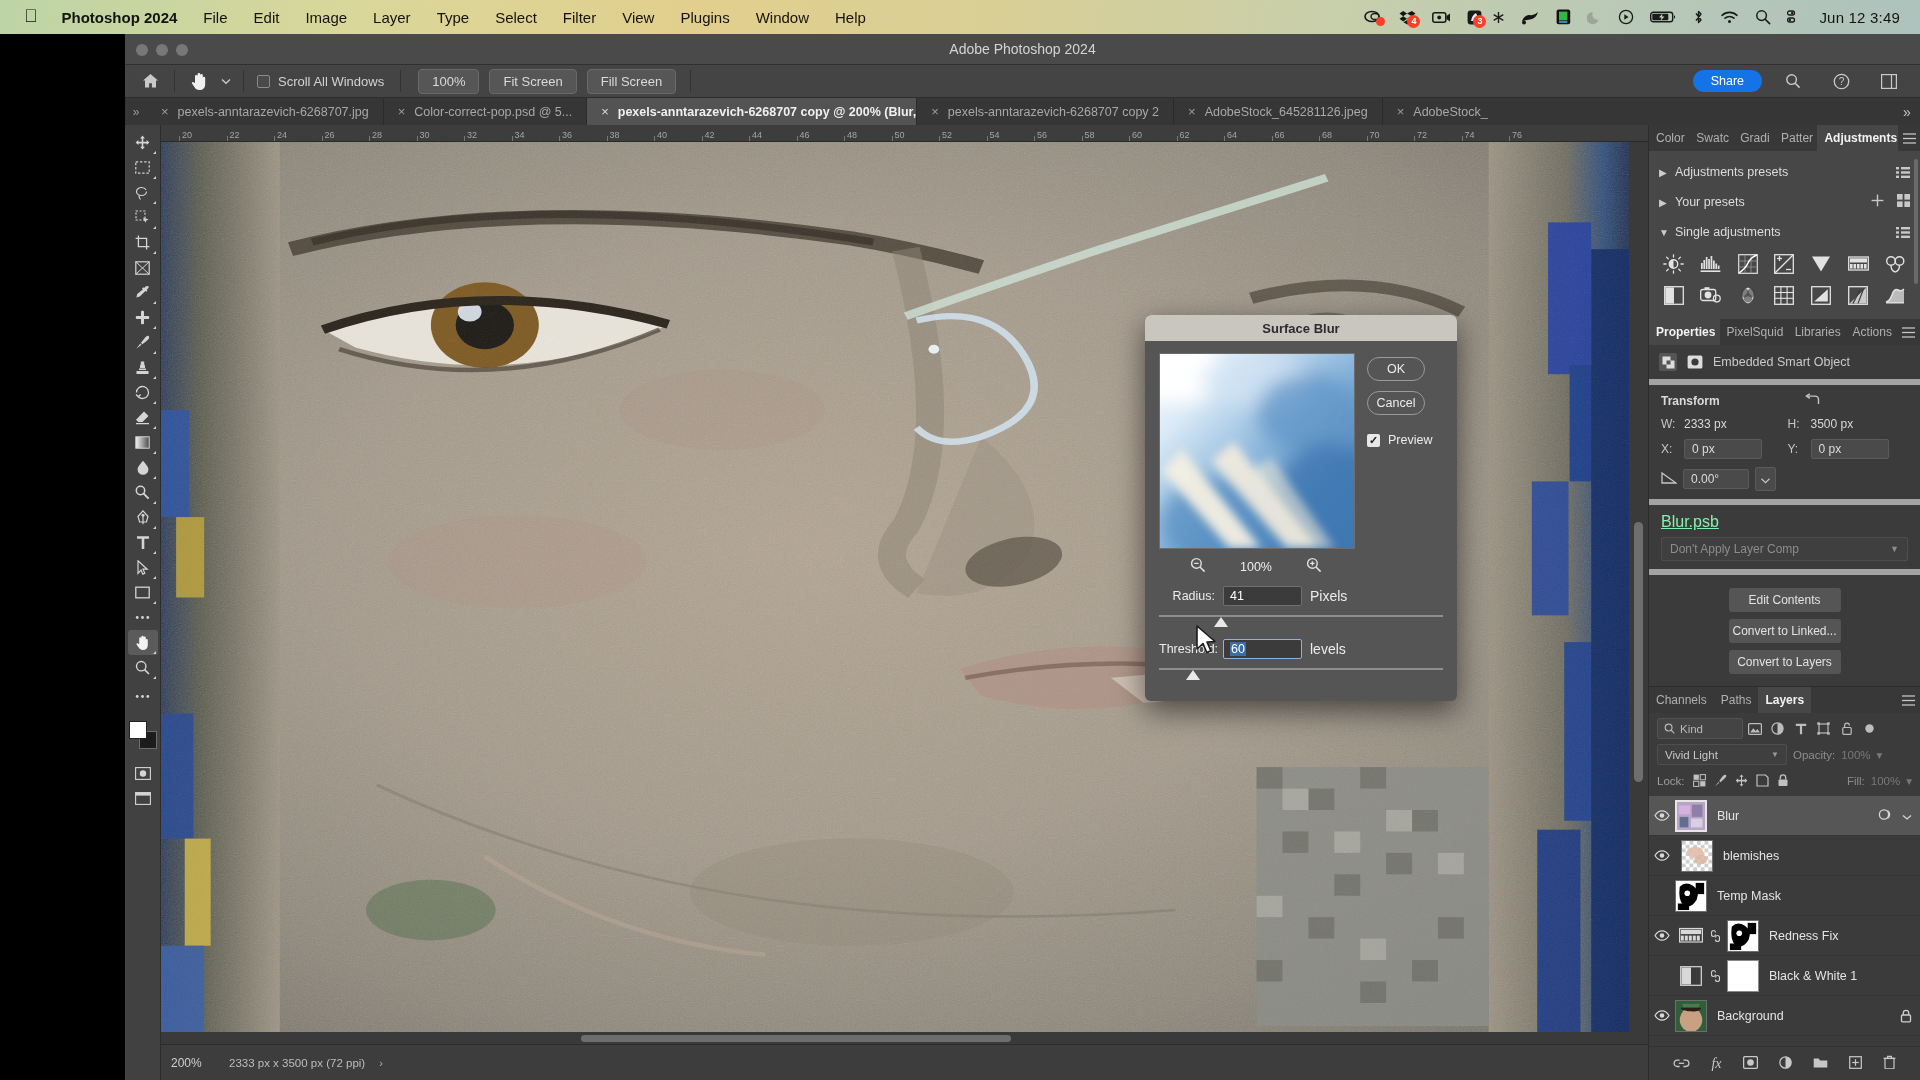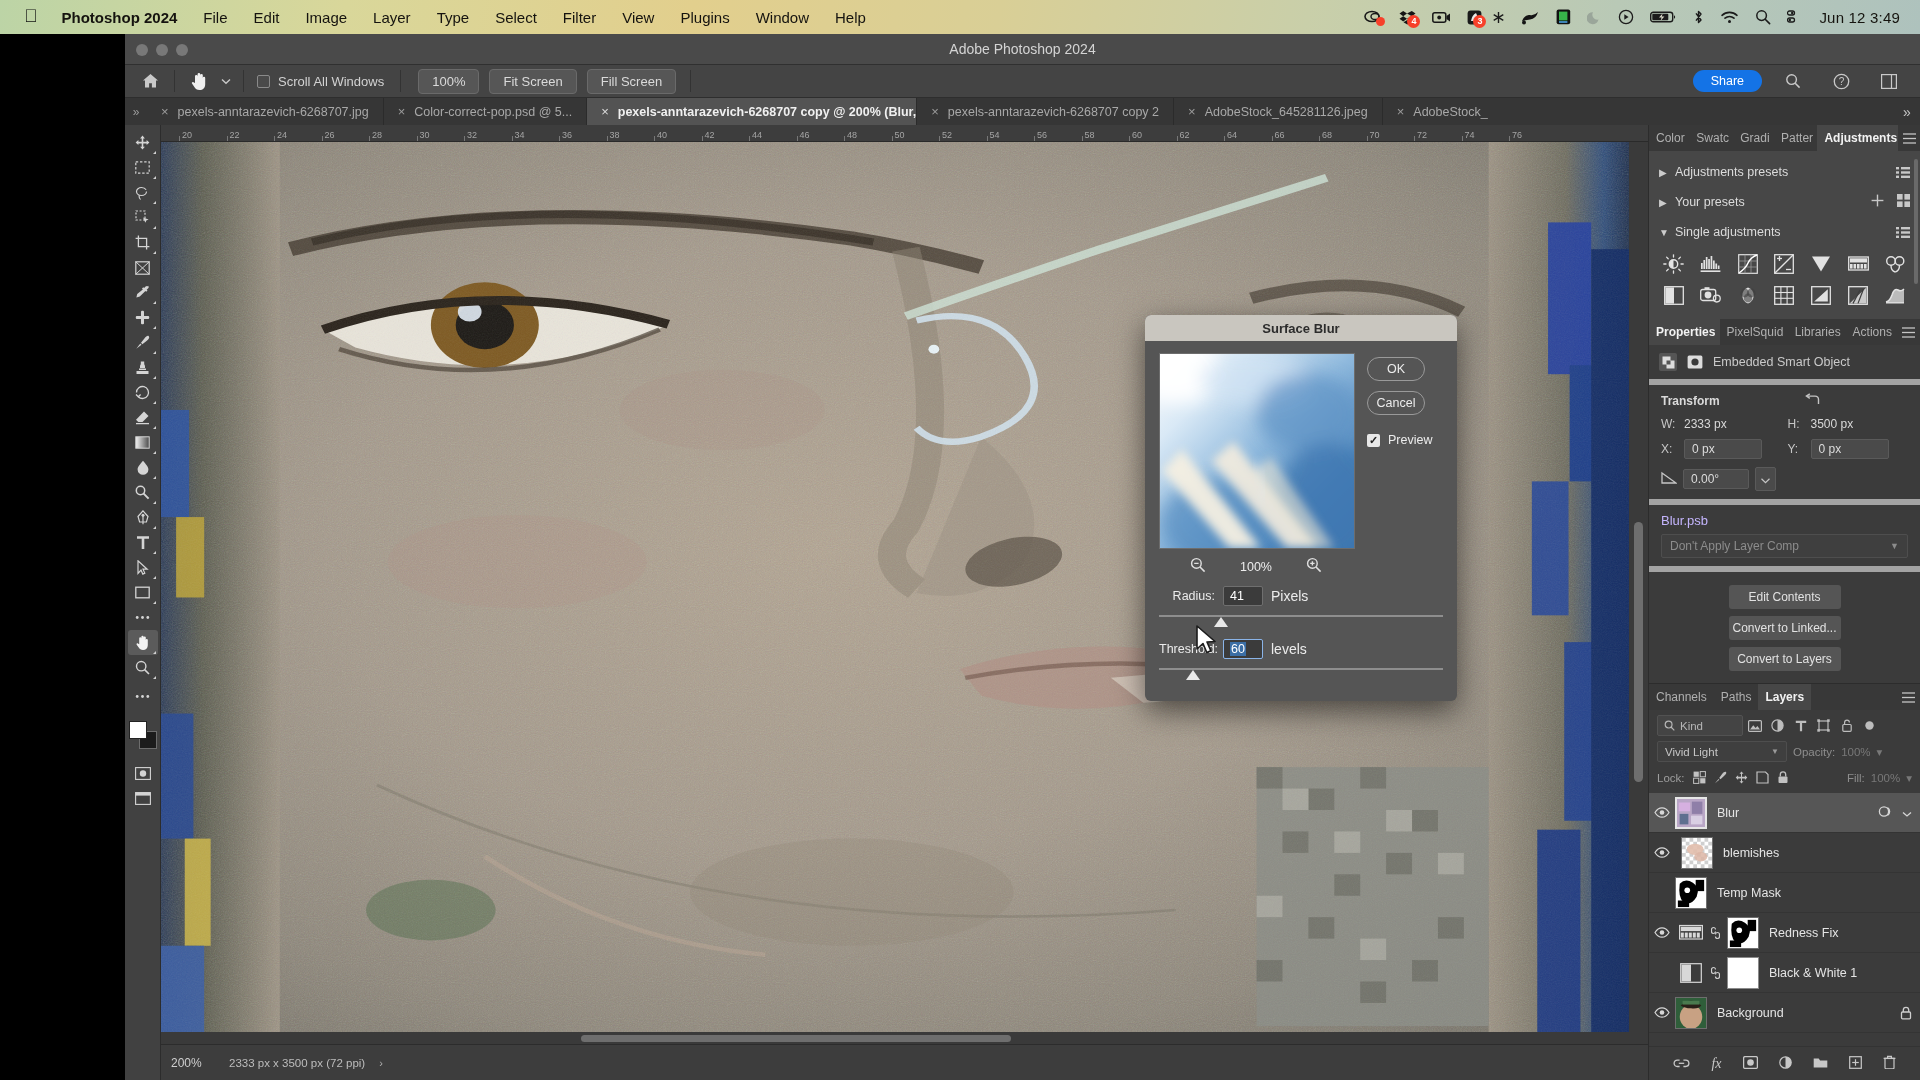--- a/index.html
+++ b/index.html
@@ -139,21 +139,21 @@
   .reset-ico { margin-left: 85px; color: #c4c4c4; }
   .field-row { display: flex; align-items: center; margin-top: 8px; gap: 6px; }
   .flabel { font-size: 12px; color: #c6c6c6; width: 17px; }
   .fval { font-size: 12px; color: #d8d8d8; }
   .finput {
     background: #4a4a4a; border: 1px solid #5a5a5a; border-radius: 2px;
     font-size: 12px; color: #dcdcdc; padding: 2px 7px; width: 78px;
   }
   .half { width: 50%; display: flex; align-items: center; gap: 6px; }
   .angle-row { display: flex; align-items: center; gap: 6px; margin-top: 8px; }
-  .psbname { font-size: 13px; color: #c4b5fd; }
+  .psbname { font-size: 16px; color: #86efac; text-decoration: underline; }
   .comp-select {
     margin-top: 6px; background: #3f3f3f; border: 1px solid #4e4e4e; border-radius: 2px;
     font-size: 12px; color: #8c8c8c; padding: 4px 8px; display: flex; align-items: center;
   }
   .comp-select .car { margin-left: auto; font-size: 9px; color: #8c8c8c; }
   .pbtn {
     display: block; margin: 7px auto 0 auto; width: 112px; text-align: center;
     background: #555555; border-radius: 3px; font-size: 12px; color: #e2e2e2; padding: 5px 0;
   }
 
@@ -217,21 +217,21 @@
   .prevrow { display: flex; align-items: center; gap: 8px; margin-top: 8px; }
   .chk2 { width: 13px; height: 13px; background: #e8e8e8; border-radius: 2px; display:flex; align-items:center;justify-content:center; color:#222; font-size:11px; font-weight:bold;}
   .prevlbl { font-size: 12.5px; color: #ececec; }
   .zoomrow { display: flex; align-items: center; justify-content: center; gap: 34px; padding: 8px 0 4px 0; margin-left: -90px; }
   .zoomrow .zi { color: #e0e0e0; }
   .zoompct { font-size: 12.5px; color: #ededed; }
   .prow { display: flex; align-items: center; gap: 8px; padding: 5px 14px 0 14px; }
   .plbl { font-size: 12.5px; color: #ececec; text-align: right; width: 56px; }
   .pinput {
     background: #3b3b3b; border: 1px solid #6f6f6f; border-radius: 2px;
-    width: 40px; font-size: 12.5px; color: #fff; padding: 2px 6px;
+    width: 79px; font-size: 12.5px; color: #fff; padding: 2px 6px;
   }
   .pinput.hl { border: 1px solid #8ab4e8; }
   .pinput.hl .selnum { background: #3b6ea5; padding: 0 1px;}
   .punit { font-size: 14px; color: #ececec; }
   .sliderrow { position: relative; height: 22px; margin: 6px 14px 0 14px; }
   .strack { position: absolute; top: 3px; left: 0; right: 0; height: 2px; background: #8e8e8e; }
   .sthumb {
     position: absolute; top: 5px; width: 0; height: 0;
     border-left: 7px solid transparent; border-right: 7px solid transparent; border-bottom: 10px solid #e8e8e8;
   }

